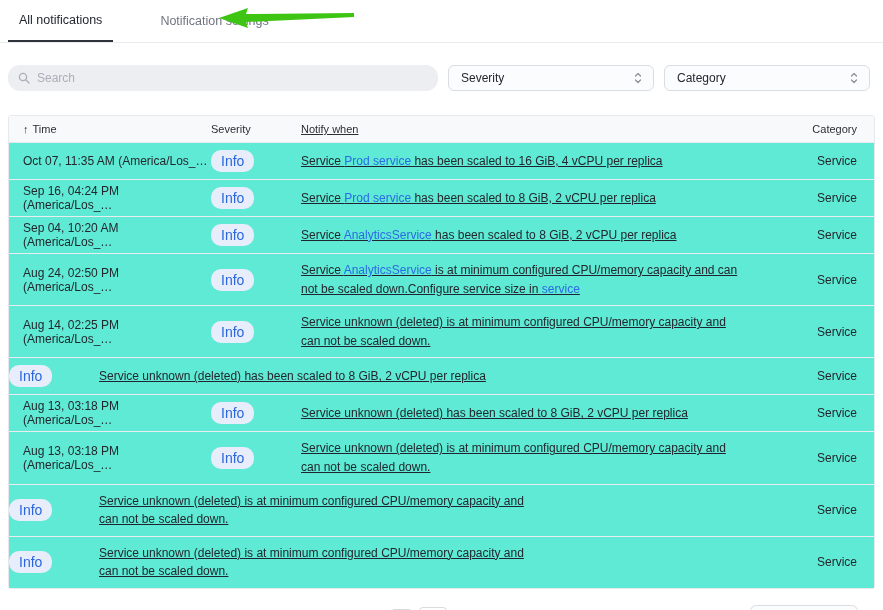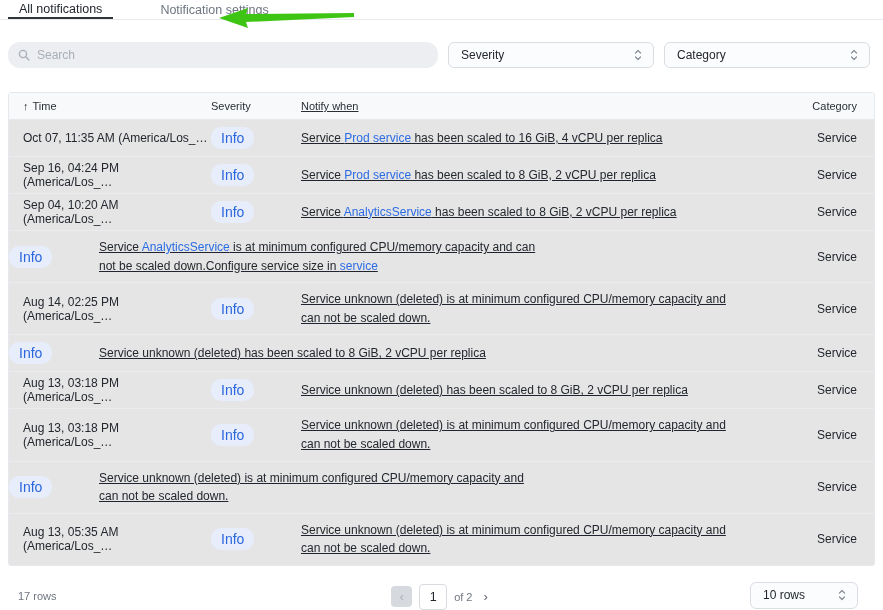--- a/index.html
+++ b/index.html
@@ -1,38 +1,38 @@
 <!DOCTYPE html>
 <html style="--link: #2b6be4; --badge-bg: #e7edfb; --badge-text: #2a66dd; --arrow: #3ec412; --underline: #2f333a;"><head>
 <meta charset="utf-8">
 <style>
   * { margin:0; padding:0; box-sizing:border-box; }
   html,body { width:883px; height:610px; background:#fff; overflow:hidden; }
   body { font-family:"Liberation Sans", sans-serif; font-size:12px; color:#1f2430; position:relative; }
 
   
-  .tabbar { display:flex; align-items:stretch; height:20px; border-bottom:1px solid #e8eaee; padding-left:8px; position:relative;gap:36px; }
+  .tabbar { display:flex; align-items:stretch; height:43px; border-bottom:1px solid #e8eaee; padding-left:8px; position:relative;gap:36px; }
   .tab { display:flex; align-items:center; padding:0 11px; cursor:pointer; color:#6e7682; font-size:12.5px; }
   .tab.active { color:#23272e; border-bottom:2px solid var(--underline,#2f333a); font-weight:400; }
   .arrow-annot { position:absolute; left:216px; top:5px; width:140px; height:26px; z-index:5; }
 
   
   .filters { display:flex; gap:10px; padding:0 8px; margin-top:22px; }
   .search-box { width:430px; height:26px; background:#eceef1; border-radius:12px; display:flex; align-items:center; padding:0 10px; gap:7px; }
   .search-box input { border:none; outline:none; background:transparent; font-family:inherit; font-size:12px; color:#30343a; width:100%; }
   .search-box input::placeholder { color:#a9afb9; }
   .search-icon svg { display:block; }
   .select { height:26px; background:#fbfcfd; border:1px solid #dadde2; border-radius:6px; display:flex; align-items:center; justify-content:space-between; padding:0 10px 0 12px; color:#23272e; cursor:pointer; }
   .select.severity, .select.category { width:206px; }
   .chev svg { display:block; }
 
   
   .table { margin:24px 8px 0 8px; border:1px solid #e5e8ec; border-radius:3px; }
   .thead { display:flex; align-items:center; background:#f8f9fb; height:27px; font-size:11px; color:#2a2f36; border-bottom:1px solid #e5e8ec; }
-  .tr { display:flex; align-items:center; border-bottom:1px solid #eaecef; background:#e5e5e5; }
+  .tr { display:flex; align-items:center; border-bottom:1px solid #eaecef; background:#5eead4; }
   .tr:last-child { border-bottom:none; }
   .col-time { width:202px; padding-left:14px; flex:none; }
   .col-sev { width:90px; flex:none; }
   .col-notify { flex:1; padding-right:10px;text-decoration:underline; }
   .col-cat { width:110px; flex:none; text-align:right; padding-right:17px; }
   .thead .col-time { display:flex; align-items:center; gap:4px; cursor:pointer; }
   .sort-arrow { font-size:11px; color:#2a2f36; }
   .cell-time { color:#23272e; }
   .tr { min-height:37px; }
   .tr.two-line { min-height:49px; }
@@ -131,20 +131,21 @@
     <div class="col-sev">
       <span class="badge">Info</span>
     </div>
     <div class="col-notify">
       <div class="msg"><span>Service </span><a href="#" class="msg-link">AnalyticsService</a><span> has been scaled to 8 GiB, 2 vCPU per replica</span></div>
     </div>
     <div class="col-cat cell-cat">Service</div>
   </div>
 
   <div class="tr two-line">
+    <div class="col-time cell-time">Aug 24, 02:50 PM (America/Los_…</div>
     <div class="col-sev">
       <span class="badge">Info</span>
     </div>
     <div class="col-notify">
       <div class="msg"><span>Service </span><a href="#" class="msg-link">AnalyticsService</a><span> is at minimum configured CPU/memory capacity and can not be scaled down.Configure service size in </span><a href="#" class="msg-link">service</a></div>
     </div>
     <div class="col-cat cell-cat">Service</div>
   </div>
 
   <div class="tr two-line">
@@ -194,21 +195,20 @@
     <div class="col-sev">
       <span class="badge">Info</span>
     </div>
     <div class="col-notify">
       <div class="msg"><span>Service unknown (deleted) is at minimum configured CPU/memory capacity and can not be scaled down.</span></div>
     </div>
     <div class="col-cat cell-cat">Service</div>
   </div>
 
   <div class="tr two-line">
-    <div class="col-time cell-time">Aug 13, 05:35 AM (America/Los_…</div>
     <div class="col-sev">
       <span class="badge">Info</span>
     </div>
     <div class="col-notify">
       <div class="msg"><span>Service unknown (deleted) is at minimum configured CPU/memory capacity and can not be scaled down.</span></div>
     </div>
     <div class="col-cat cell-cat">Service</div>
   </div>
 </div>
 </div>

